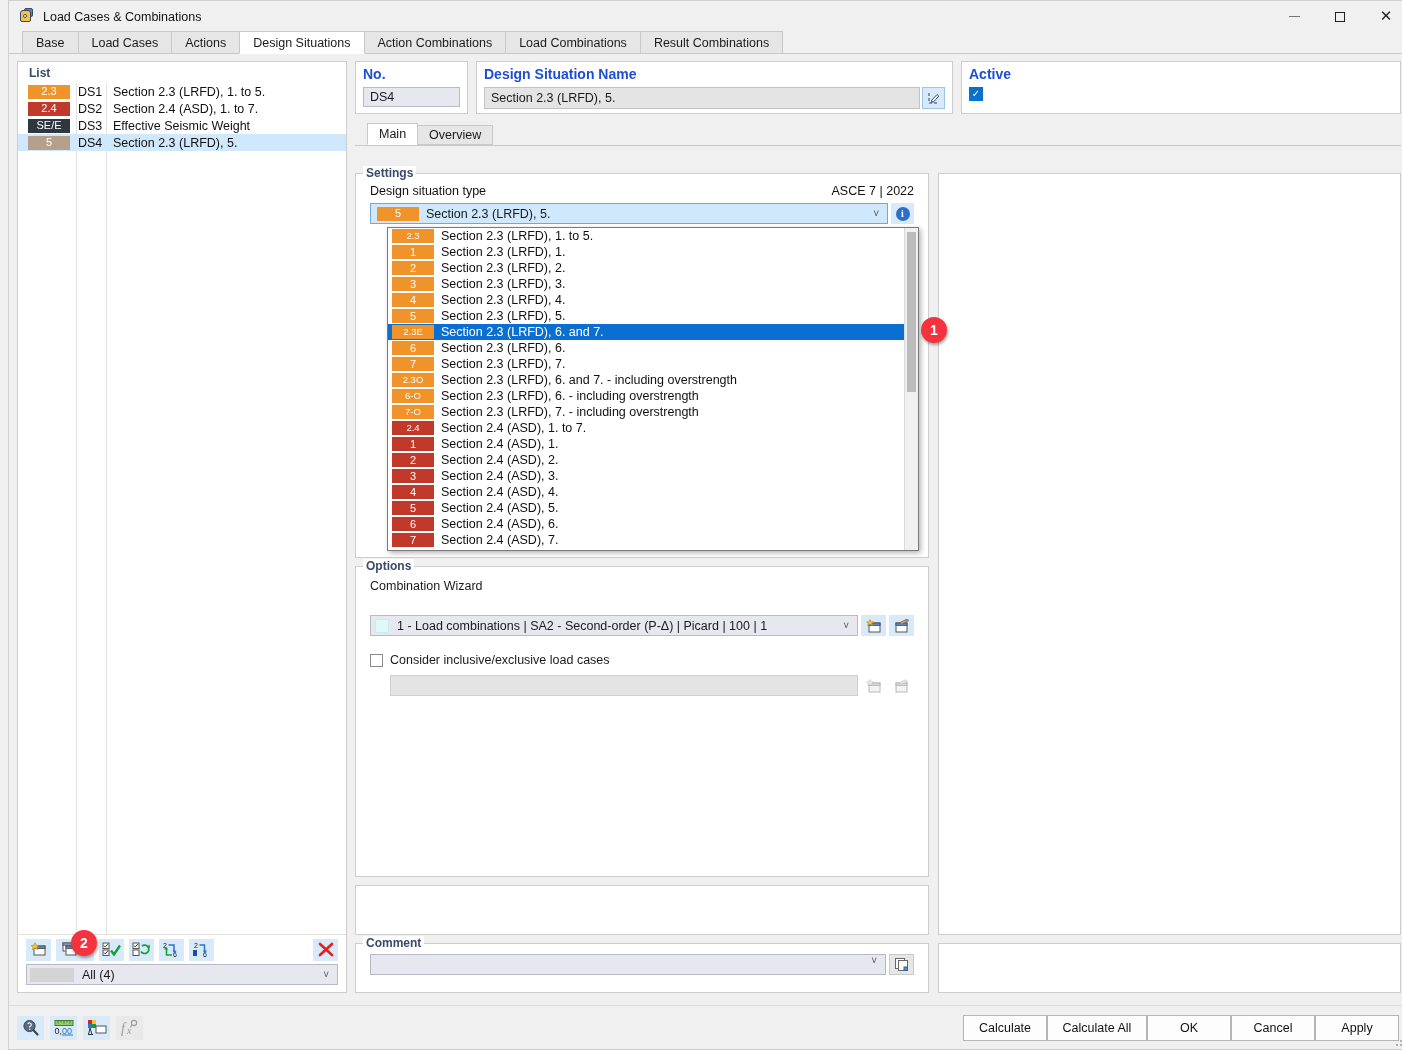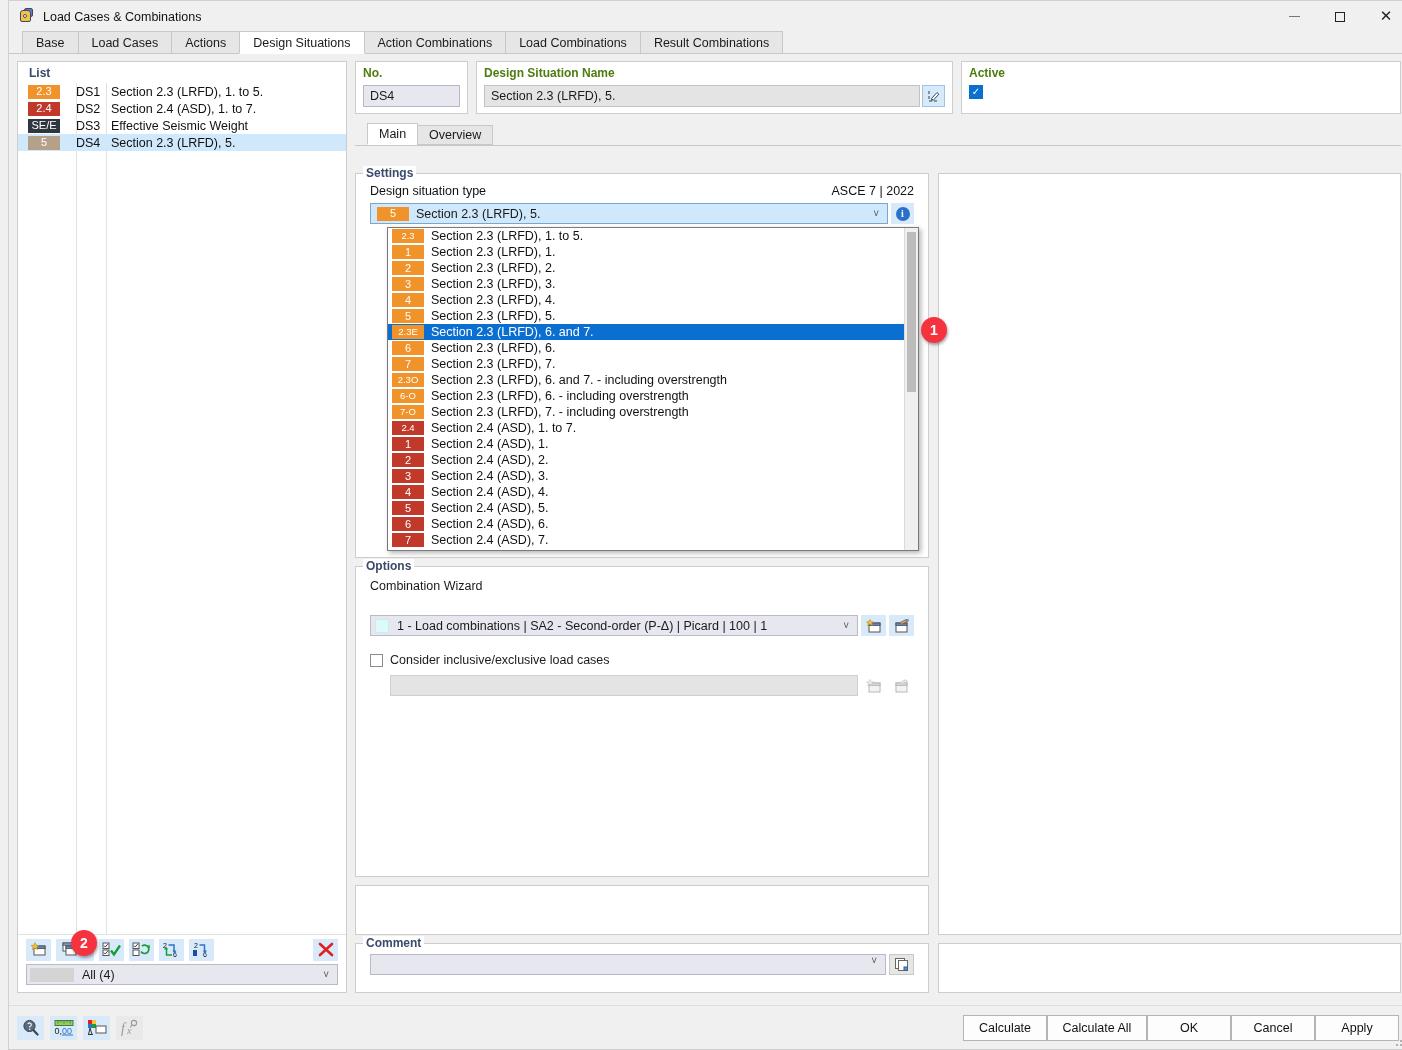--- a/index.html
+++ b/index.html
@@ -110,27 +110,27 @@
   }
   .list-col-sep2 {
     position: absolute; left: 88px; top: 0; bottom: 0; width: 1px; background: #e2e2e2;
   }
   .list-row {
     height: 17px; display: flex; align-items: center;
     font-size: 12.5px; position: relative;
   }
   .list-row.selected { background: #cfe8fb; }
   .badge {
-    width: 32px; height: 14px;
+    width: 42px; height: 14px;
     display: flex; align-items: center; justify-content: center;
     font-size: 11px; color: #fff; font-weight: normal;
     margin-left: 10px; flex: none;
     line-height: 1;
   }
-  .list-no { width: 30px; margin-left: 16px; font-size: 12.5px; color: #111; flex: none; }
+  .list-no { width: 30px; margin-left: 8px; font-size: 12.5px; color: #111; flex: none; }
   .list-name { margin-left: 5px; font-size: 12.5px; color: #111; }
 
   .list-toolbar {
     height: 30px; display: flex; align-items: center;
     padding: 0 8px; gap: 5px;
     border-top: 1px solid #e2e2e2;
     position: relative;
   }
   .tbtn {
     width: 25px; height: 22px; background: #d8eafa;
@@ -169,21 +169,21 @@
   }
   .top-fields { display: flex; gap: 8px; height: 53px; min-height: 53px; }
   .field-box {
     background: #fff; border: 1px solid #cdcdcd;
     display: flex; flex-direction: column;
     padding: 4px 7px 6px 7px;
   }
   .fb-no { width: 113px; min-width: 113px; }
   .fb-name { flex: 1; min-width: 0; }
   .fb-active { width: 440px; min-width: 440px; }
-  .field-label { font-size: 12px; color: #4d7c0f; font-weight: bold; margin-bottom: 5px; }
+  .field-label { font-size: 14px; color: #1d4ed8; font-weight: bold; margin-bottom: 5px; }
   .inp-no {
     height: 22px; background: #e7e7f0; border: 1px solid #b9b9c8;
     display: flex; align-items: center; padding-left: 6px; font-size: 12.5px;
   }
   .inp-name-wrap { display: flex; gap: 2px; }
   .inp-name {
     flex: 1; height: 22px; background: #e4e4e4; border: 1px solid #c3c3c3;
     display: flex; align-items: center; padding-left: 6px; font-size: 12.5px;
   }
   .edit-btn {

